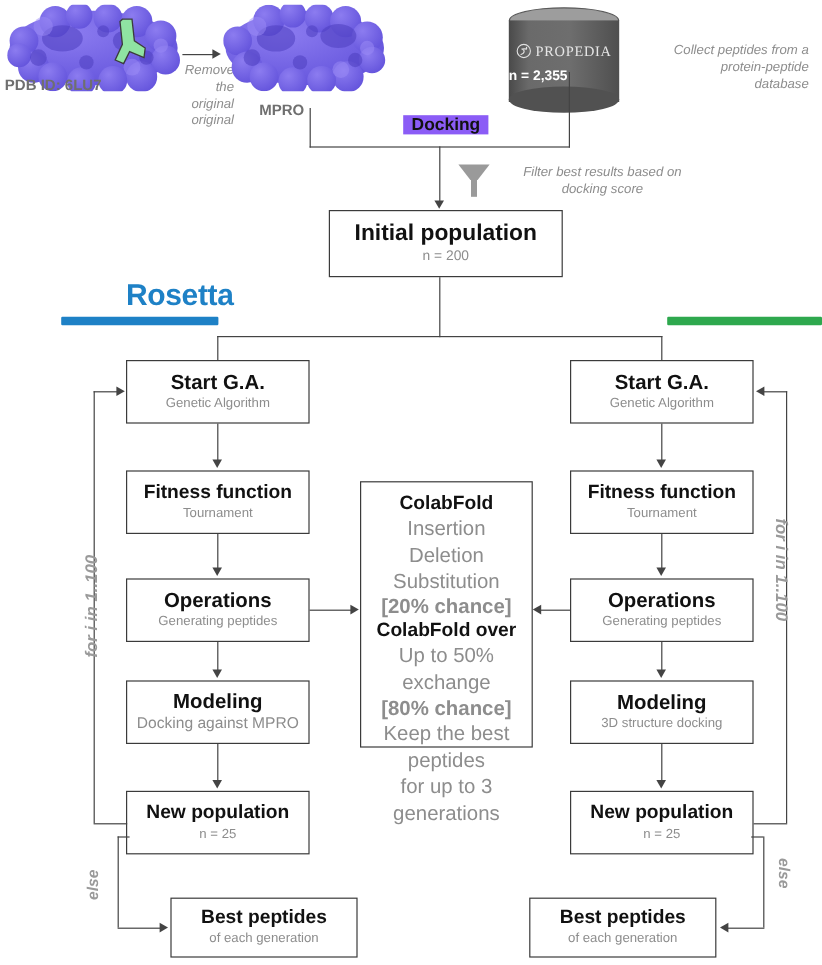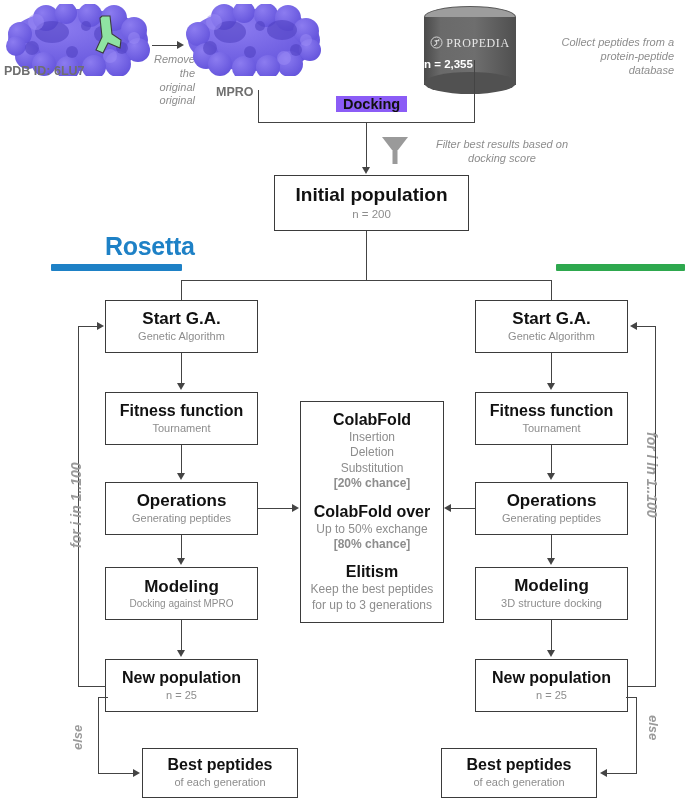--- a/index.html
+++ b/index.html
@@ -191,21 +191,21 @@
   }
   .cgroup { width: 100%; text-align: center; }
   .cgroup .ctitle {
     font-weight: bold;
     font-size: 16px;
     color: #111;
     margin-bottom: 1px;
   }
   .cgroup .cline {
     color: #8d8d8d;
-    font-size: 12px;
+    font-size: 17px;
     line-height: 1.28;
   }
   .cgroup .cline.bold { font-weight: bold; }
 </style>
 </head>
 <body>
 
 <div id="page">
 
   <svg class="protein" style="left:6px; top:4px;" width="146" height="72" viewBox="0 0 146 72">
@@ -362,21 +362,21 @@
     <div class="sub" style="font-size:11px; margin-top:2px;">Tournament</div>
   </div>
 
   <div class="fbox" style="left:105px; top:482px; width:153px; height:53px;">
     <div class="title" style="font-size:17px;">Operations</div>
     <div class="sub" style="font-size:11px; margin-top:2px;">Generating peptides</div>
   </div>
 
   <div class="fbox" style="left:105px; top:567px; width:153px; height:53px;">
     <div class="title" style="font-size:17px;">Modeling</div>
-    <div class="sub" style="font-size:10px; margin-top:2px;">Docking against MPRO</div>
+    <div class="sub" style="font-size:13px; margin-top:2px;">Docking against MPRO</div>
   </div>
 
   <div class="fbox" style="left:105px; top:659px; width:153px; height:53px;">
     <div class="title" style="font-size:16px;">New population</div>
     <div class="sub" style="font-size:11px; margin-top:2px;">n = 25</div>
   </div>
 
   <div class="fbox" style="left:142px; top:748px; width:156px; height:50px;">
     <div class="title" style="font-size:16px;">Best peptides</div>
     <div class="sub" style="font-size:11px; margin-top:2px;">of each generation</div>
@@ -476,20 +476,19 @@
       <div class="cline bold">[20% chance]</div>
     </div>
 
     <div class="cgroup">
       <div class="ctitle">ColabFold over</div>
       <div class="cline">Up to 50% exchange</div>
       <div class="cline bold">[80% chance]</div>
     </div>
 
     <div class="cgroup">
-      <div class="ctitle">Elitism</div>
       <div class="cline">Keep the best peptides</div>
       <div class="cline">for up to 3 generations</div>
     </div>
 
   </div>
 
 </div>
 
 </body></html>

